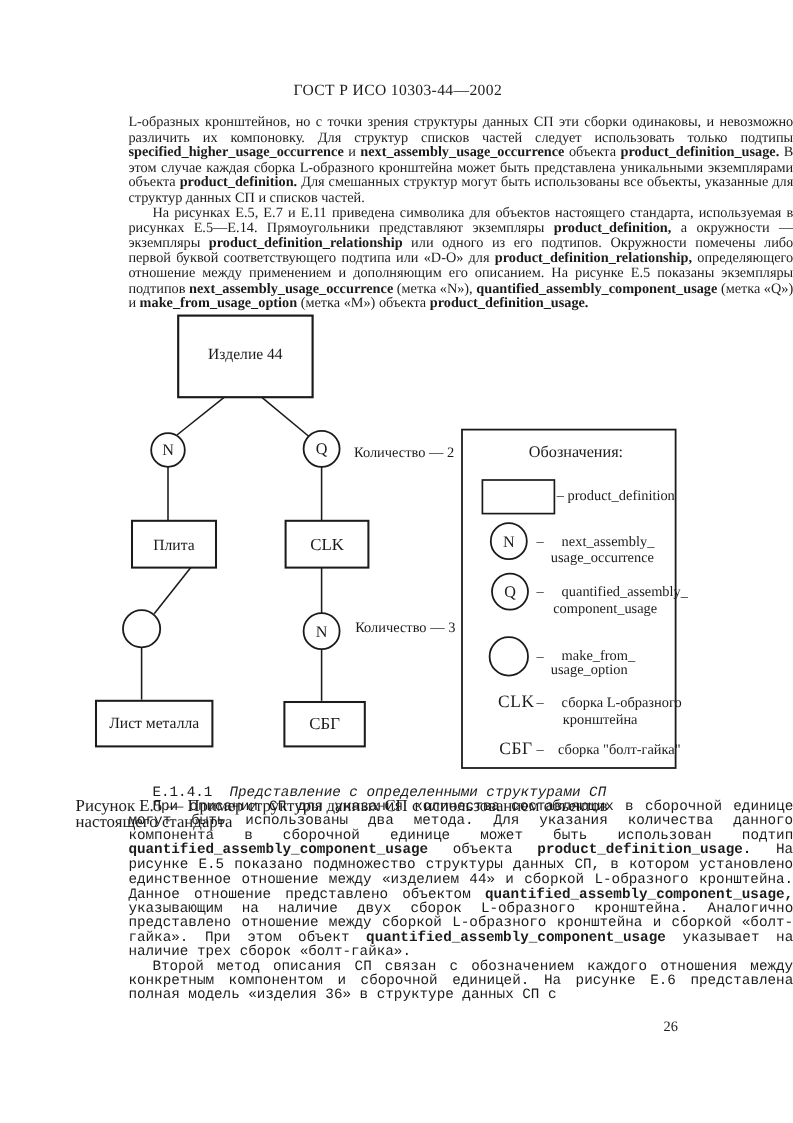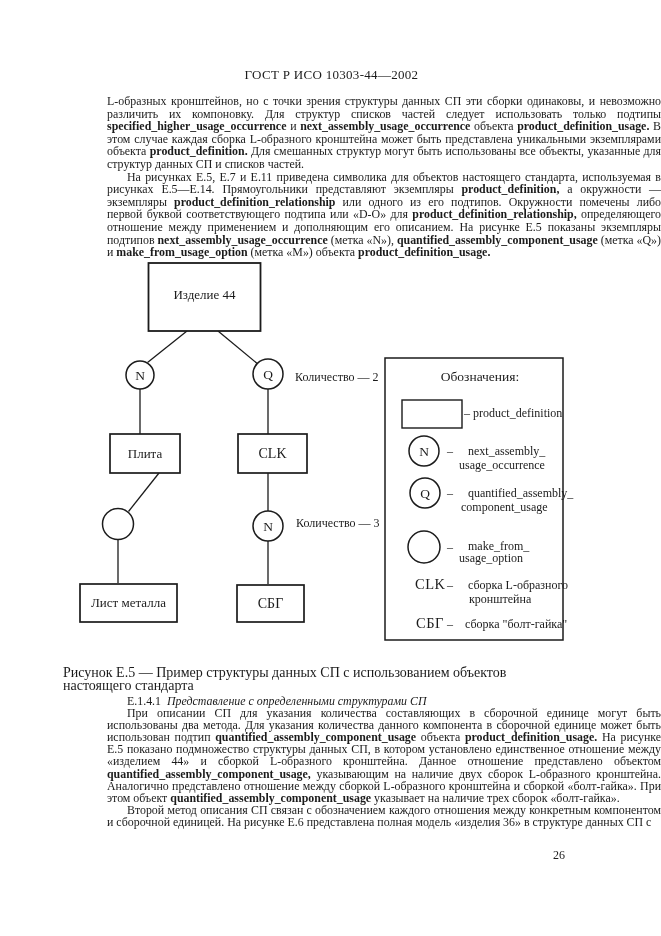--- a/index.html
+++ b/index.html
@@ -25,21 +25,21 @@
   }
   .textblock {
     position: absolute;
     left: 63px;
     width: 554px;
     text-align: justify;
     font-size: 11.9px;
     margin-left: 44px;
   }
   .upper { top: 95px; line-height: 12.6px; }
-  .lower { top: 695px; line-height: 12.1px; }
+  .lower { top: 654px; line-height: 12.1px; font-family: Liberation Mono, monospace; }
   .textblock p { margin: 0; text-indent: 20px; }
   .textblock p.noindent { text-indent: 0; }
   .textblock b { font-weight: bold; }
   .heading { text-indent: 20px; margin: 0 0 0 0; }
   .heading i { font-style: italic; }
   .caption {
     position: absolute;
     top: 666px;
     left: 63px;
     width: 500px;

